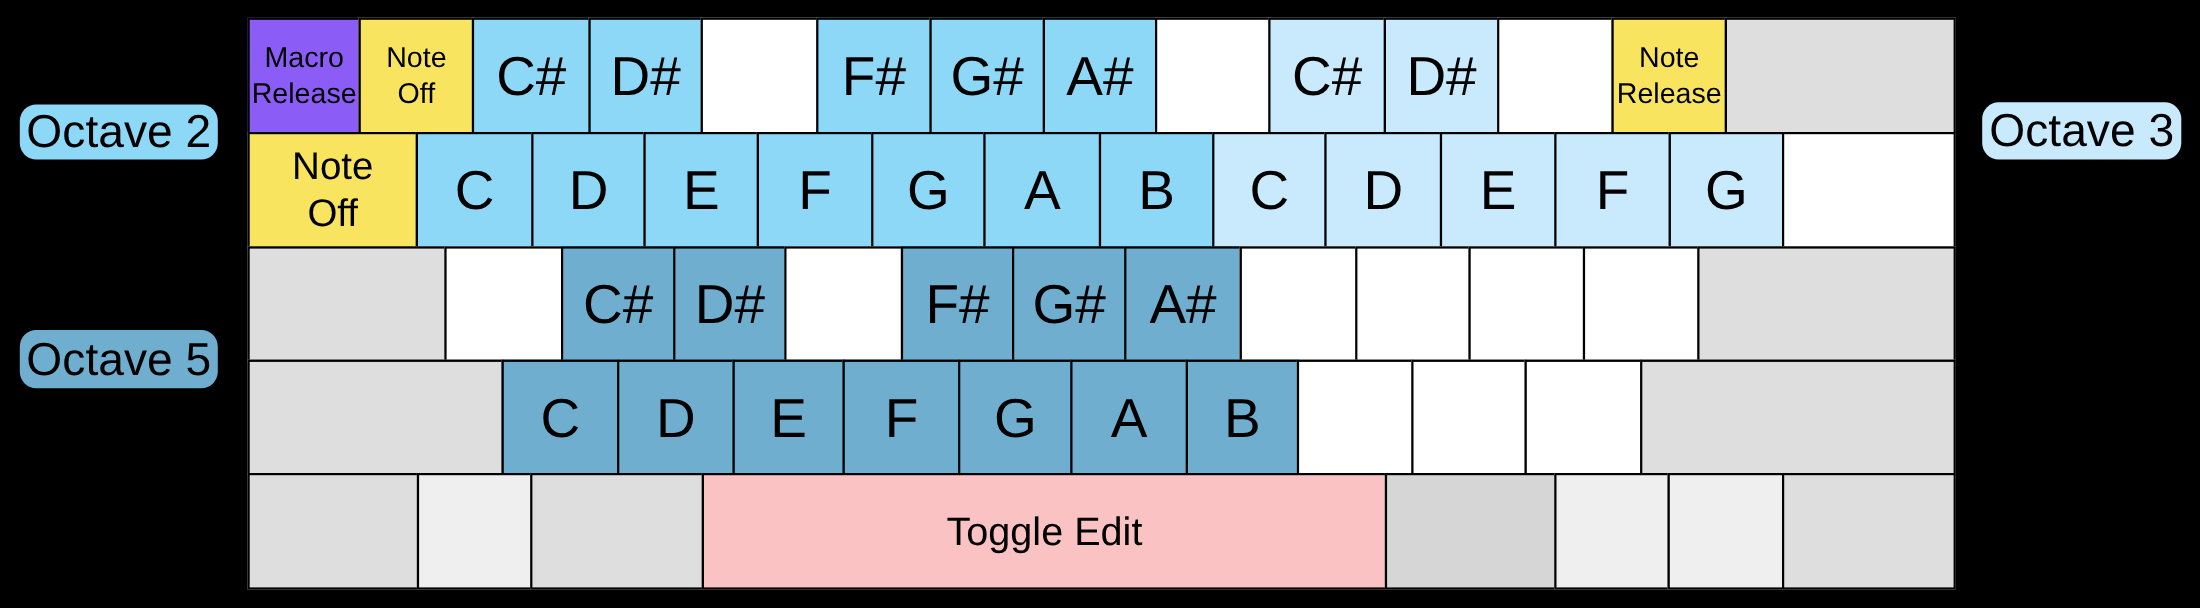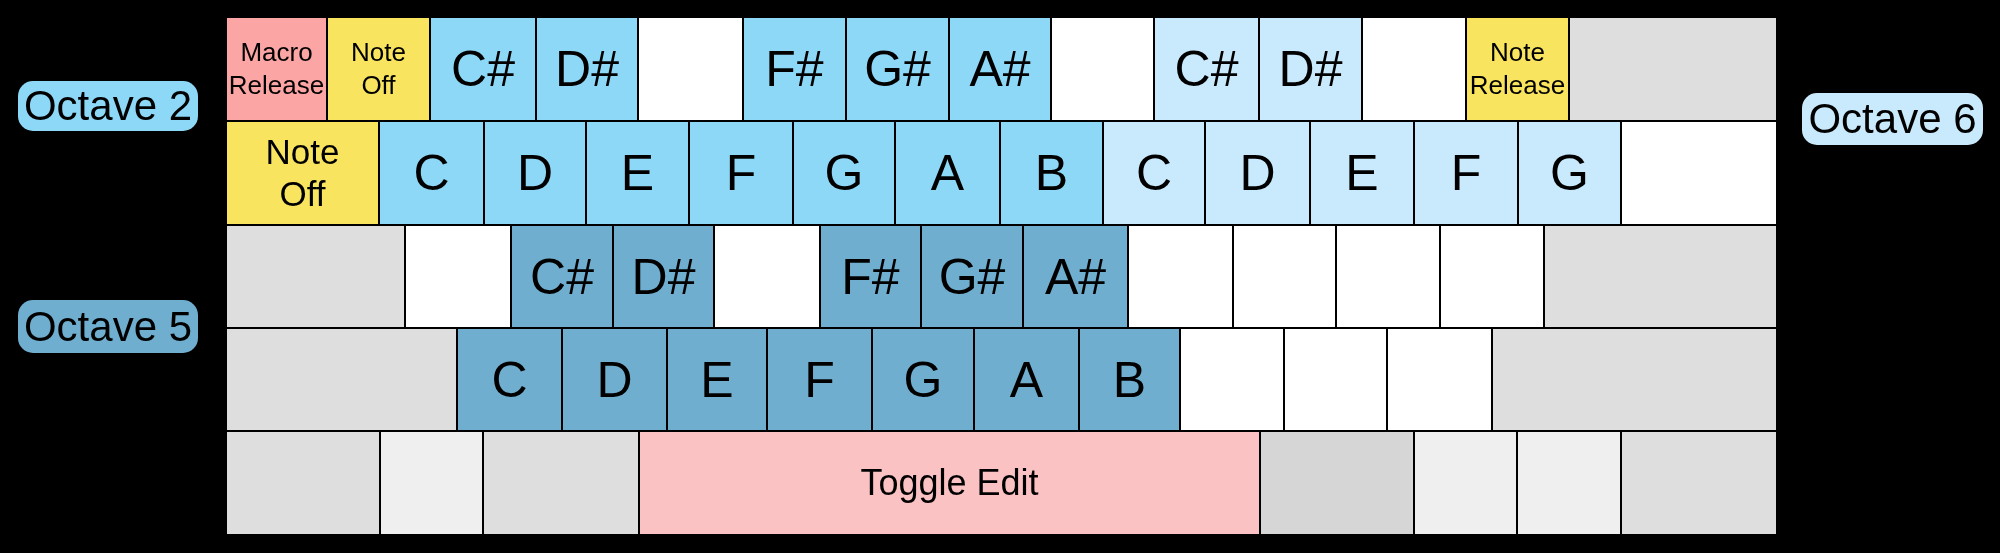--- a/index.html
+++ b/index.html
@@ -15,33 +15,33 @@
   }
   .fs-s{font-size:26px;line-height:33px;}
   .fs-m{font-size:35px;line-height:42px;}
   .fs-l{font-size:50px;line-height:54px;}
   .fs-xl{font-size:36px;line-height:52px;}
   .pill{
     position:absolute;box-sizing:border-box;border-radius:15px;
     display:flex;align-items:center;justify-content:center;
     font-size:42px;color:#000;
   }
-  .pill-octave2{left:18px;top:81px;width:180px;height:50px;}
+  .pill-octave2{left:18px;top:95px;width:180px;height:50px;}
   .pill-octave1{left:18px;top:300px;width:180px;height:53px;}
   .pill-octave3{left:1802px;top:93px;width:181px;height:52px;}
 </style>
 </head>
 <body>
 
 <div class="stage" style="background: rgb(0, 0, 0);">
   <div class="pill pill-octave2" style="background: rgb(142, 216, 247);">Octave 2</div>
   <div class="pill pill-octave1" style="background: rgb(111, 174, 206);">Octave 5</div>
-  <div class="pill pill-octave3" style="background: rgb(200, 234, 252);">Octave 6</div>
+  <div class="pill pill-octave3" style="background: rgb(200, 234, 252);">Octave 3</div>
   <div class="keyboard" style="left: 225px; top: 16px; width: 1553px; height: 520px;">
-      <div class="key fs-s" style="left: 0px; top: 0px; width: 103px; height: 106px; background: #fca5a5; border-color: rgb(0, 0, 0);">Macro
+      <div class="key fs-s" style="left: 0px; top: 0px; width: 103px; height: 106px; background: #8b5cf6; border-color: rgb(0, 0, 0);">Macro
 Release</div>
       <div class="key fs-s" style="left: 101px; top: 0px; width: 105px; height: 106px; background: rgb(248, 228, 95); border-color: rgb(0, 0, 0);">Note
 Off</div>
       <div class="key fs-l" style="left: 204px; top: 0px; width: 108px; height: 106px; background: rgb(142, 216, 247); border-color: rgb(0, 0, 0);">C#</div>
       <div class="key fs-l" style="left: 310px; top: 0px; width: 104px; height: 106px; background: rgb(142, 216, 247); border-color: rgb(0, 0, 0);">D#</div>
       <div class="key fs-l" style="left: 412px; top: 0px; width: 107px; height: 106px; background: rgb(255, 255, 255); border-color: rgb(0, 0, 0);"></div>
       <div class="key fs-l" style="left: 517px; top: 0px; width: 105px; height: 106px; background: rgb(142, 216, 247); border-color: rgb(0, 0, 0);">F#</div>
       <div class="key fs-l" style="left: 620px; top: 0px; width: 105px; height: 106px; background: rgb(142, 216, 247); border-color: rgb(0, 0, 0);">G#</div>
       <div class="key fs-l" style="left: 723px; top: 0px; width: 104px; height: 106px; background: rgb(142, 216, 247); border-color: rgb(0, 0, 0);">A#</div>
       <div class="key fs-l" style="left: 825px; top: 0px; width: 105px; height: 106px; background: rgb(255, 255, 255); border-color: rgb(0, 0, 0);"></div>

